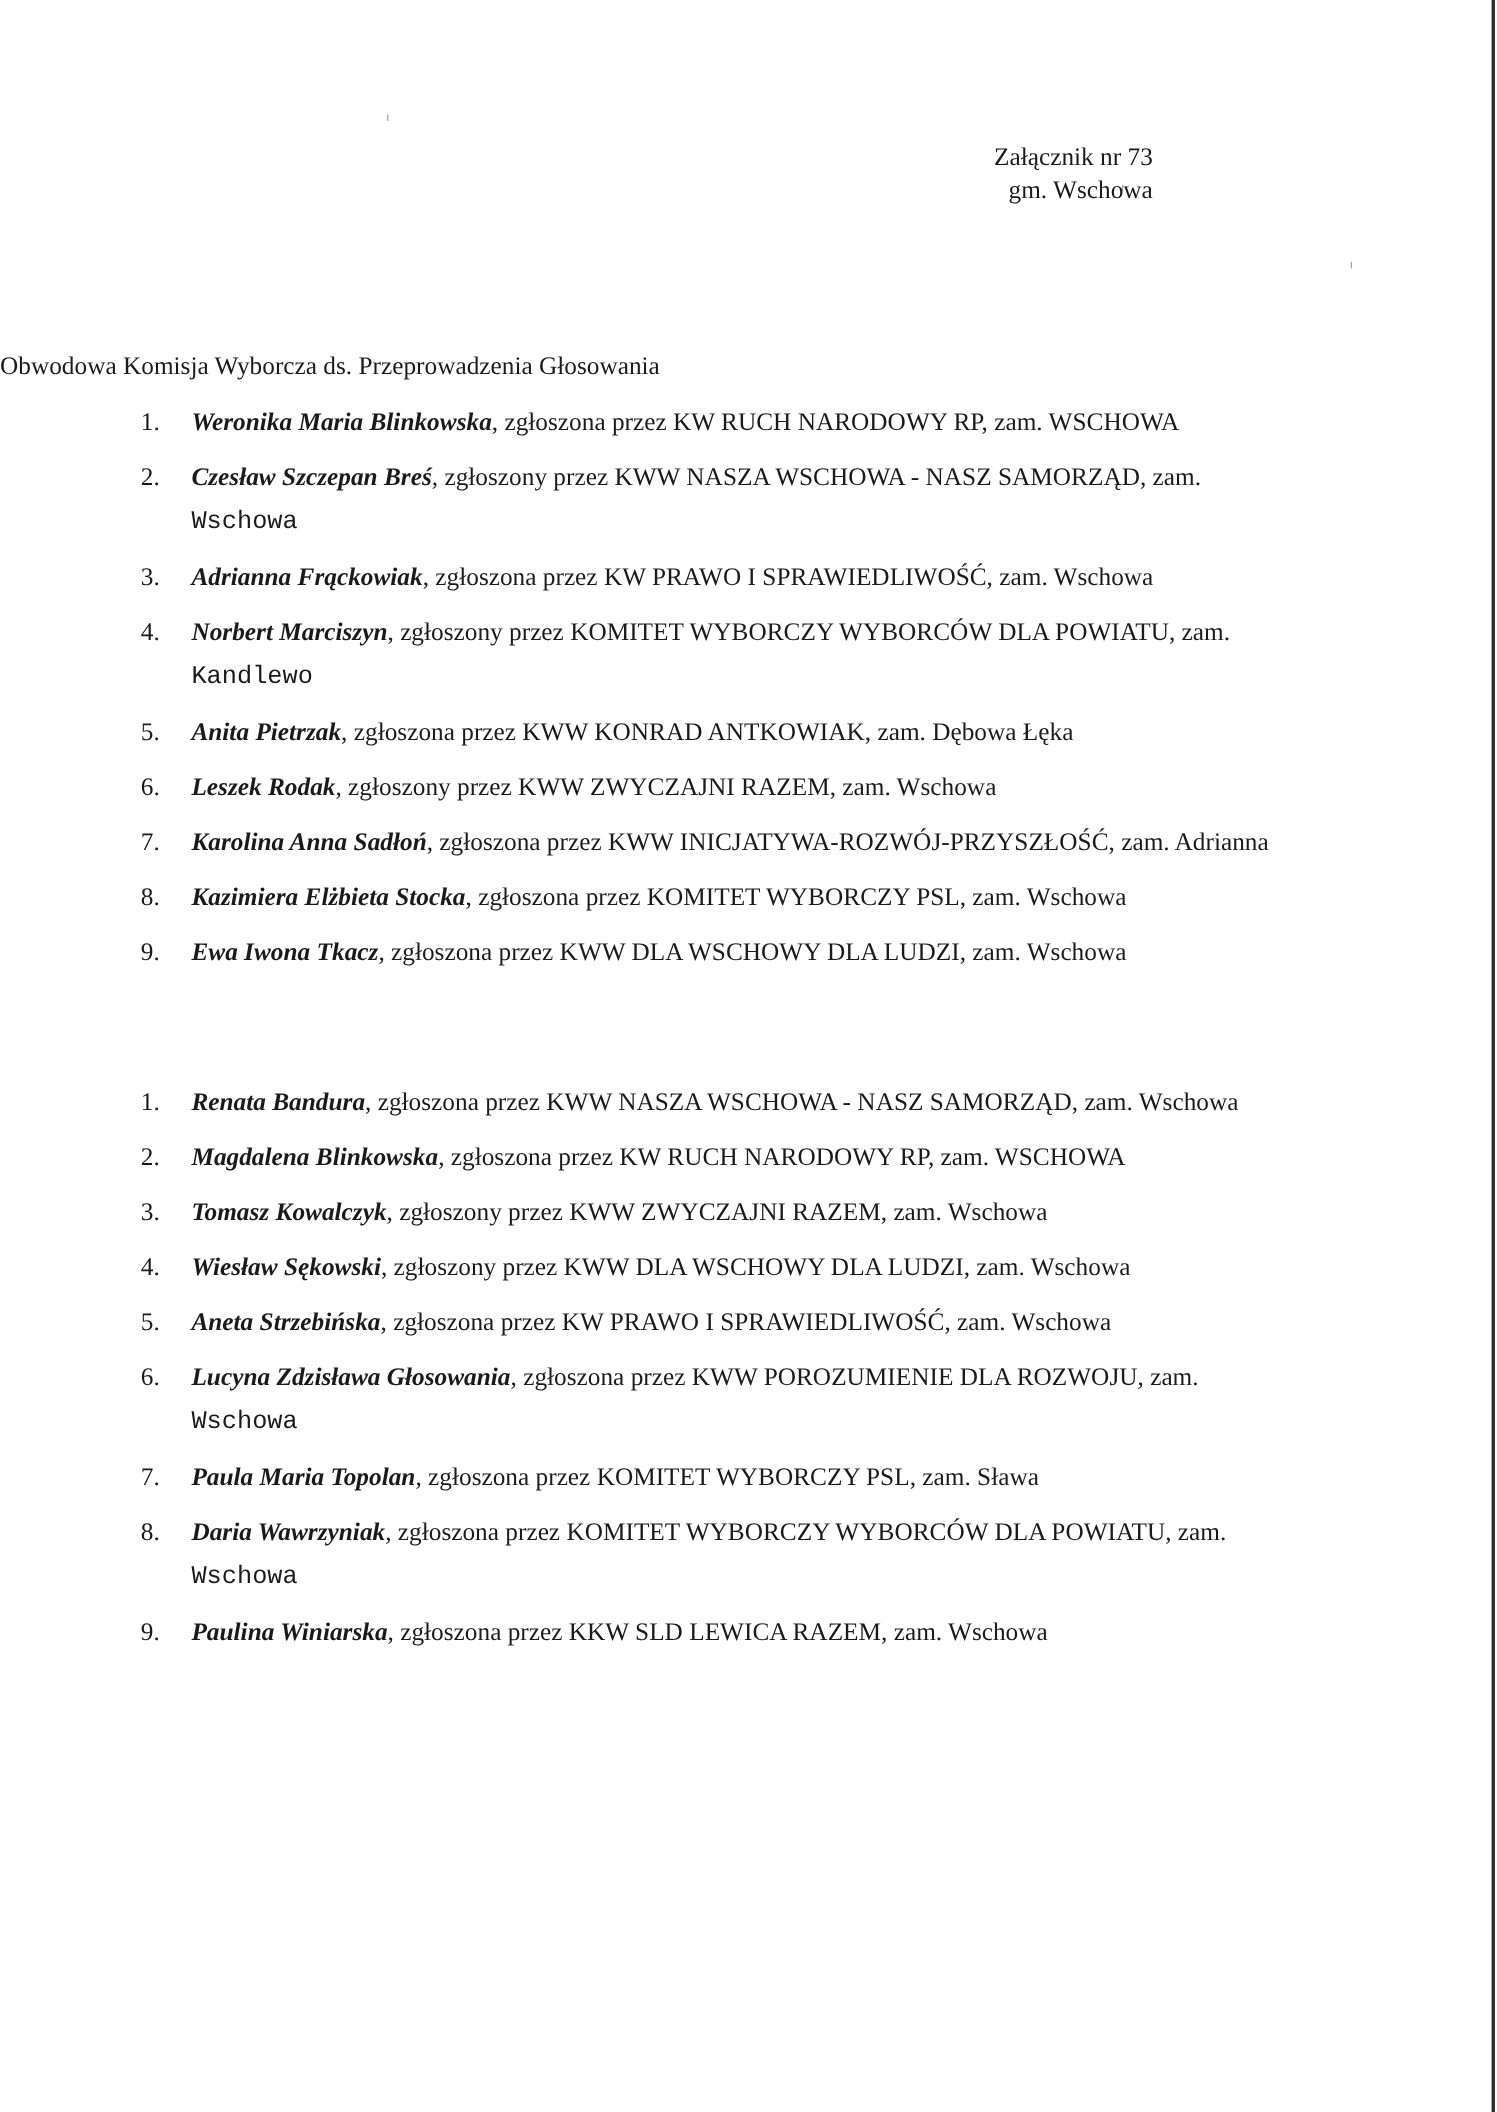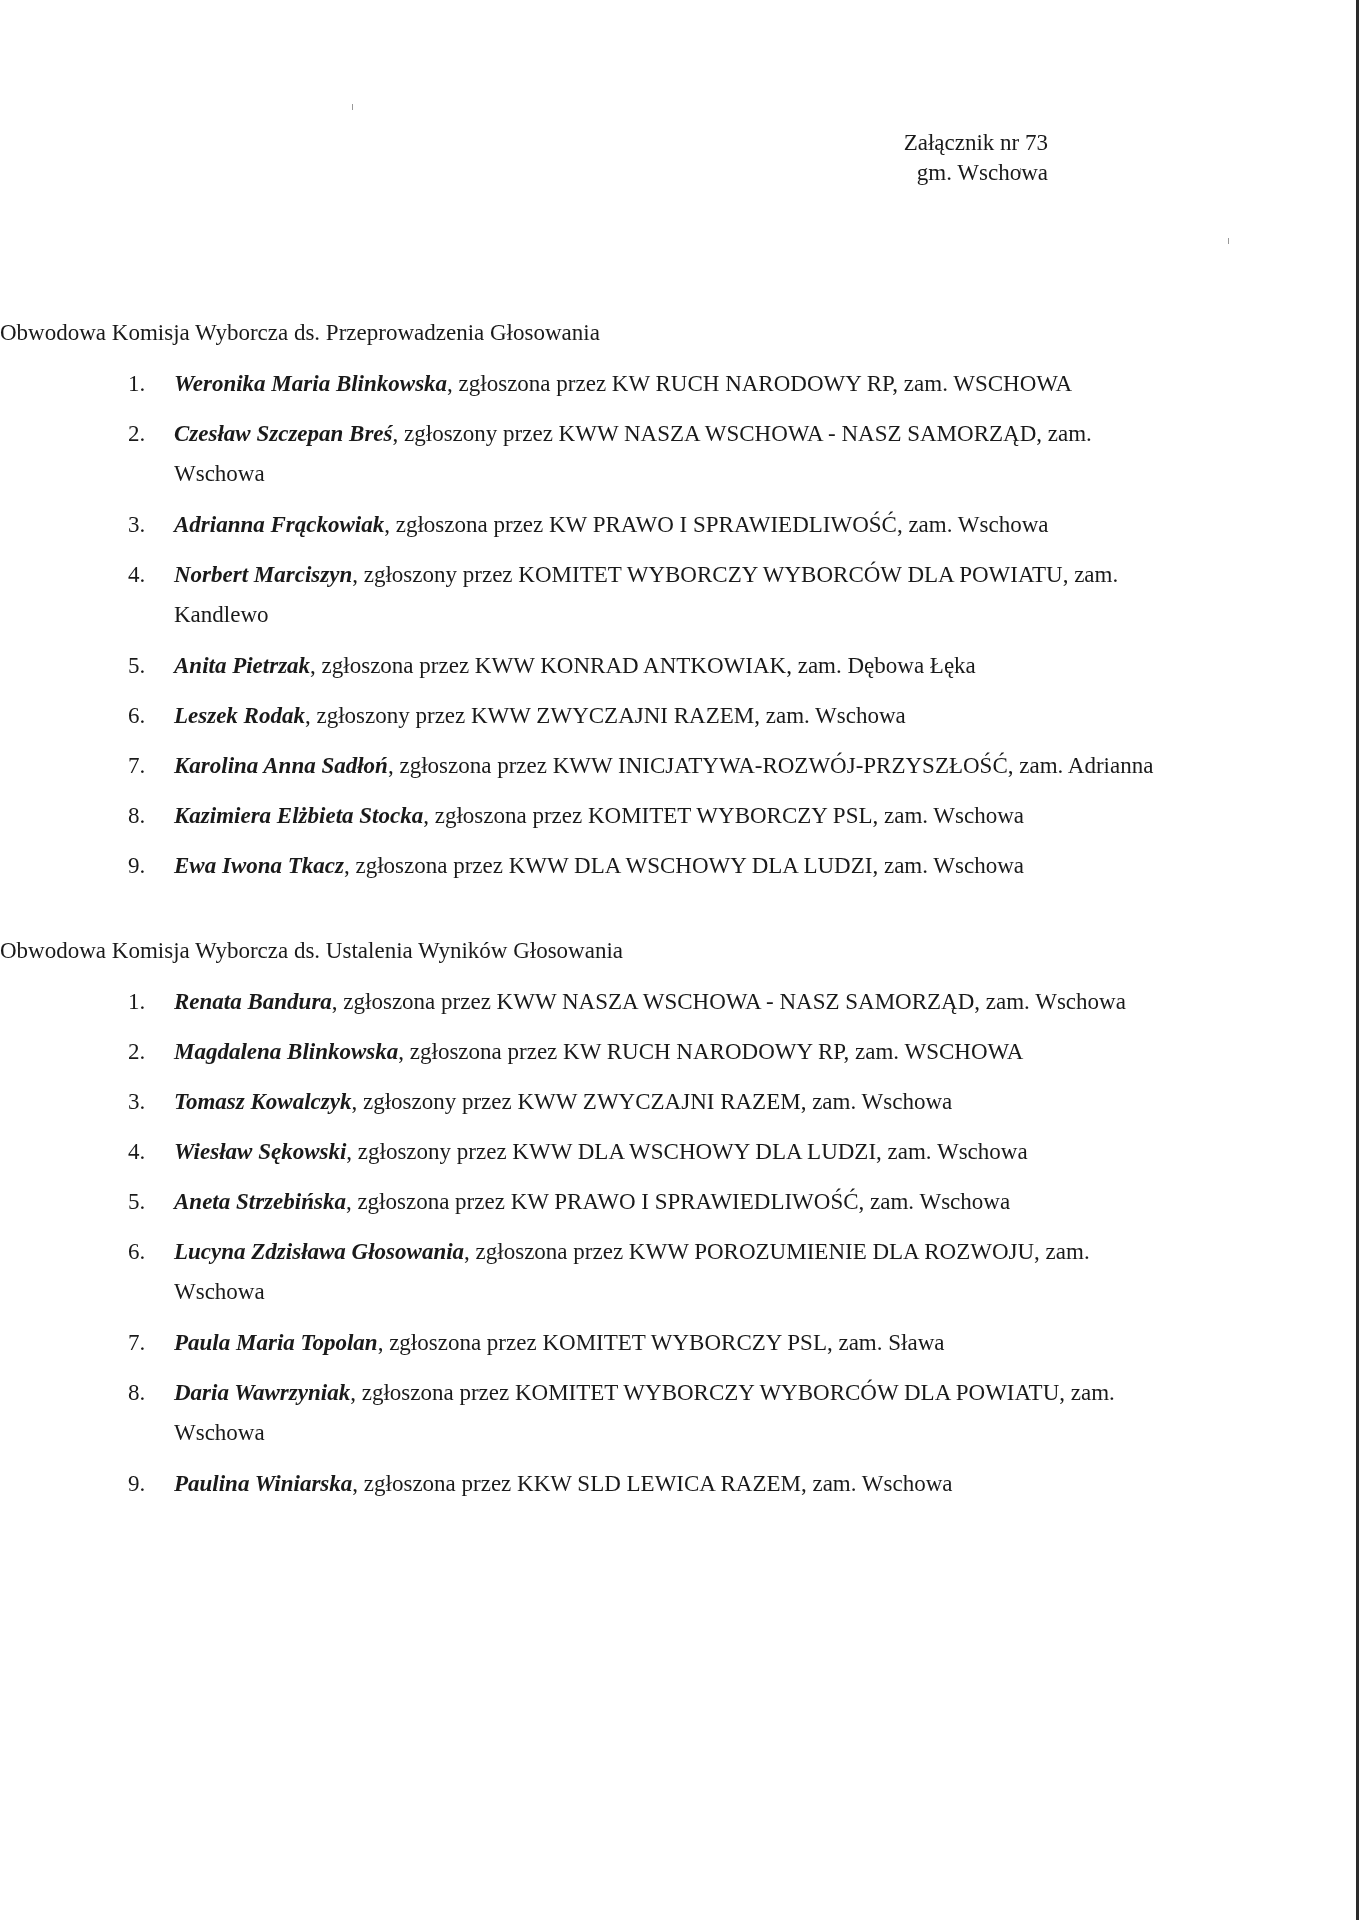--- a/index.html
+++ b/index.html
@@ -10,21 +10,21 @@
   }
   .page { position: absolute; left: 0; top: 0; width: 1136px; height: 1920px; }
   .right-edge { position: absolute; left: 1356px; top: 0; width: 3px; height: 1920px; background: #2a2a2a; }
   .annex { position: absolute; right: 88px; top: 128px; text-align: right; font-size: 23px; line-height: 30px; }
   .header-line { position: absolute; left: 80px; top: 232px; font-size: 23px; line-height: 30px; white-space: nowrap; }
   .section-title { position: absolute; left: 0; width: 1352px; text-align: left; font-size: 23px; line-height: 30px; white-space: nowrap; }
   .list { position: absolute; left: 0; width: 1300px; }
   .item { position: absolute; left: 0; width: 1300px; font-size: 23px; line-height: 40px; }
   .num { position: absolute; left: 128px; width: 30px; }
   .text { position: absolute; left: 174px; width: 1080px; white-space: nowrap; }
-  .cont { position: absolute; left: 174px; top: 40px; white-space: nowrap; }
+  .cont { position: absolute; left: 174px; top: 40px; white-space: nowrap; font-family: Liberation Mono, monospace; }
   .name { font-weight: bold; font-style: italic; }
   .speck { position: absolute; background: #999; width: 1px; height: 6px; }
 </style>
 </head>
 <body>
 
 <div class="page">
   <div class="right-edge"></div>
   <div class="speck" style="left:352px;top:104px;"></div>
   <div class="speck" style="left:1020px;top:168px;"></div>
@@ -71,21 +71,20 @@
       <div class="item" style="top: 432px;">
         <span class="num">8.</span>
         <span class="text"><span class="name">Kazimiera Elżbieta Stocka</span><span>, zgłoszona przez KOMITET WYBORCZY PSL, zam. Wschowa</span></span>
       </div>
       <div class="item" style="top: 482px;">
         <span class="num">9.</span>
         <span class="text"><span class="name">Ewa Iwona Tkacz</span><span>, zgłoszona przez KWW DLA WSCHOWY DLA LUDZI, zam. Wschowa</span></span>
       </div>
     </div>
 
-  <div class="section-title" style="top:936px;">Obwodowa Komisja Wyborcza ds. Ustalenia Wyników Głosowania</div>
   <div class="list" id="list1" style="top:982px;">
       <div class="item" style="top: 0px;">
         <span class="num">1.</span>
         <span class="text"><span class="name">Renata Bandura</span><span>, zgłoszona przez KWW NASZA WSCHOWA - NASZ SAMORZĄD, zam. Wschowa</span></span>
       </div>
       <div class="item" style="top: 50px;">
         <span class="num">2.</span>
         <span class="text"><span class="name">Magdalena Blinkowska</span><span>, zgłoszona przez KW RUCH NARODOWY RP, zam. WSCHOWA</span></span>
       </div>
       <div class="item" style="top: 100px;">

